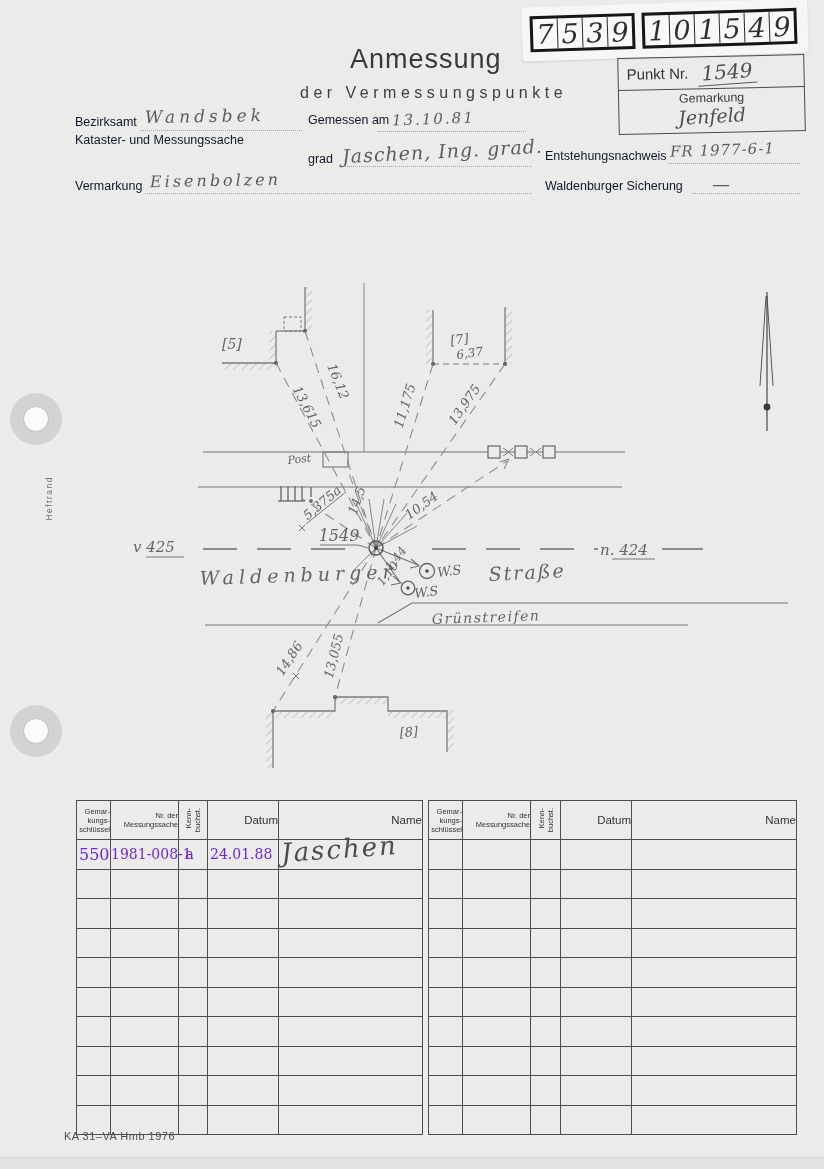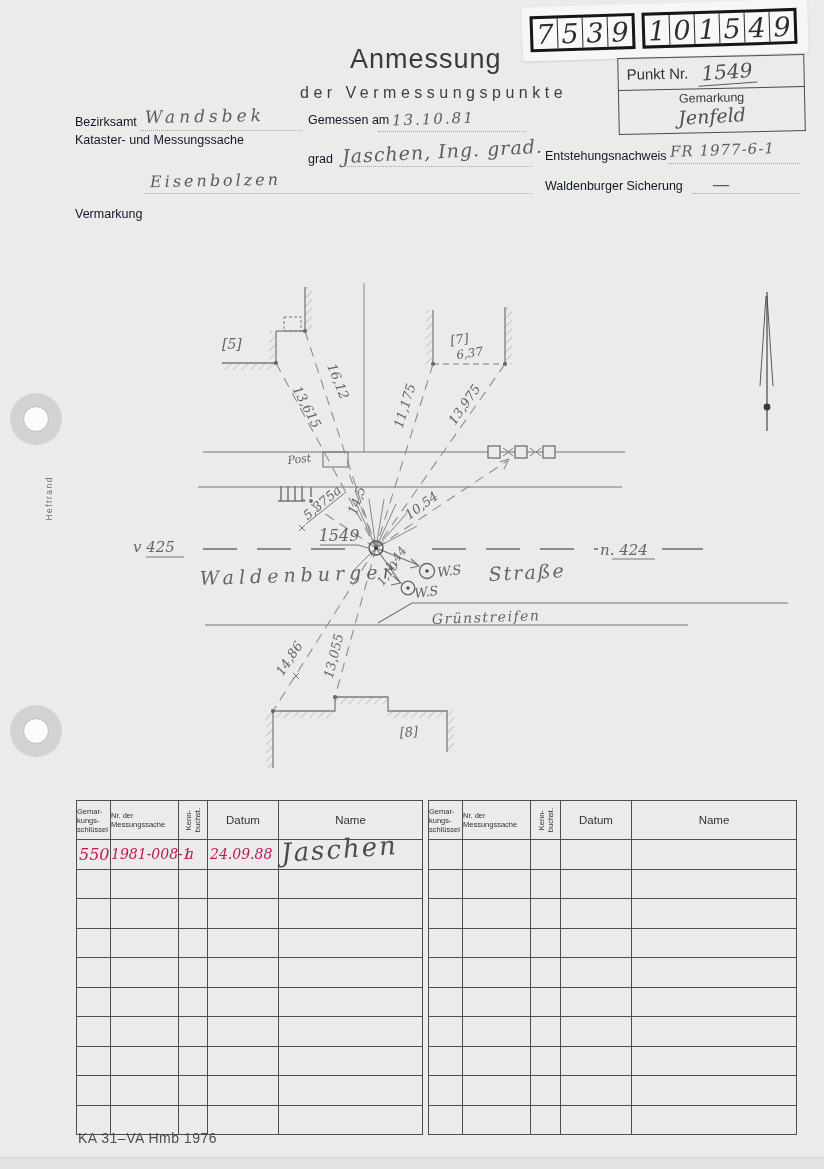--- a/index.html
+++ b/index.html
@@ -41,25 +41,25 @@
   .hole{width:52px;height:52px;border-radius:50%;background:#d3d3d1;display:flex;align-items:center;justify-content:center;}
   .hole .in{width:26px;height:26px;border-radius:50%;background:#fbfbf9;border:1px solid #bdbdbb;box-sizing:border-box;}
   
   table.vtab{border-collapse:collapse;table-layout:fixed;}
   table.vtab th,table.vtab td{border:1px solid #4e4e4e;padding:0;vertical-align:middle;overflow:visible;}
   table.vtab th{font-weight:normal;}
   .h-small{font-size:7.5px;line-height:1.2;text-align:left;padding:1px 2px;white-space:pre-line;color:#333;}
   .h-mid{font-size:11.5px;text-align:center;color:#333;}
   .h-vert{writing-mode:vertical-rl;transform:rotate(180deg);font-size:7.5px;line-height:1.2;white-space:pre-line;margin:0 auto;color:#333;}
   table.vtab td{height:28.5px;}
-  table.vtab tr.hdr th{height:38px;}
-  .cell-hw{font-family:"DejaVu Serif",serif;font-style:italic;color:#be185d;white-space:nowrap;}
+  table.vtab tr.hdr th{height:38px;text-align:right;}
+  .cell-hw{font-family:"DejaVu Serif",serif;color:#6d28d9;white-space:nowrap;}
   .sig{position:absolute;left:2px;top:-6px;font-family:"DejaVu Serif",serif;font-style:italic;
     font-size:26px;color:#4c4c4c;transform:rotate(-4deg);letter-spacing:2px;}
-  .footer-code{left:78px;top:1130px;font-size:14px;color:#4e4e4e;letter-spacing:.5px;}
+  .footer-code{left:64px;top:1130px;font-size:11px;color:#4e4e4e;letter-spacing:.5px;}
   svg text{font-family:"DejaVu Serif",serif;font-style:italic;fill:#646464;}
 </style>
 </head>
 <body>
 
 <div class="abs scan-bottom"></div>
 
 <svg class="abs" style="left:0;top:0;" width="824" height="1169" viewBox="0 0 824 1169">
   <defs>
     <pattern id="hatch" width="6" height="6" patternUnits="userSpaceOnUse" patternTransform="rotate(45)">
@@ -271,21 +271,21 @@
 <div class="abs lbl" style="left:75px;top:133px;">Kataster- und Messungssache</div>
 
 <div class="abs lbl" style="left:308px;top:113px;">Gemessen am</div>
 <div class="abs dots" style="left:378px;top:130px;width:148px;"></div>
 <div class="abs hw" style="left:392px;top:110px;font-size:15px;letter-spacing:2px;transform:rotate(-2deg);">13.10.81</div>
 
 <div class="abs lbl" style="left:308px;top:152px;">grad</div>
 <div class="abs dots" style="left:340px;top:165px;width:192px;"></div>
 <div class="abs hw" style="left:342px;top:140px;font-size:19px;letter-spacing:1px;transform:rotate(-3deg);">Jaschen, Ing. grad.</div>
 
-<div class="abs lbl" style="left:75px;top:179px;margin-top:28px;">Vermarkung</div>
+<div class="abs lbl" style="left:75px;top:179px;">Vermarkung</div>
 <div class="abs dots" style="left:145px;top:192px;width:387px;"></div>
 <div class="abs hw" style="left:150px;top:171px;font-size:16px;letter-spacing:3px;transform:rotate(-1deg);">Eisenbolzen</div>
 
 <div class="abs lbl" style="left:545px;top:149px;">Entstehungsnachweis</div>
 <div class="abs dots" style="left:668px;top:162px;width:132px;"></div>
 <div class="abs hw" style="left:670px;top:141px;font-size:15px;letter-spacing:1px;transform:rotate(-2deg);">FR 1977-6-1</div>
 
 <div class="abs lbl" style="left:545px;top:179px;">Waldenburger Sicherung</div>
 <div class="abs dots" style="left:692px;top:192px;width:108px;"></div>
 <div class="abs hw" style="left:712px;top:174px;font-size:18px;">—</div>
@@ -319,21 +319,21 @@
         </th>
       <th class="h-mid">Datum</th>
       <th class="h-mid">Name</th>
     </tr>
   </thead>
   <tbody>
     <tr>
       <td><span class="cell-hw" style="font-size:16px;padding-left:2px;">550</span></td>
       <td><span class="cell-hw" style="font-size:14px;">1981-008-1</span></td>
       <td><span class="cell-hw" style="font-size:15px;padding-left:6px;">a</span></td>
-      <td><span class="cell-hw" style="font-size:14px;padding-left:2px;">24.09.88</span></td>
+      <td><span class="cell-hw" style="font-size:14px;padding-left:2px;">24.01.88</span></td>
       <td style="position:relative;">
           <span class="sig">Jaschen</span>
         </td>
     </tr>
   <tr>
         <td></td>
         <td></td>
         <td></td>
         <td></td>
         <td></td>

